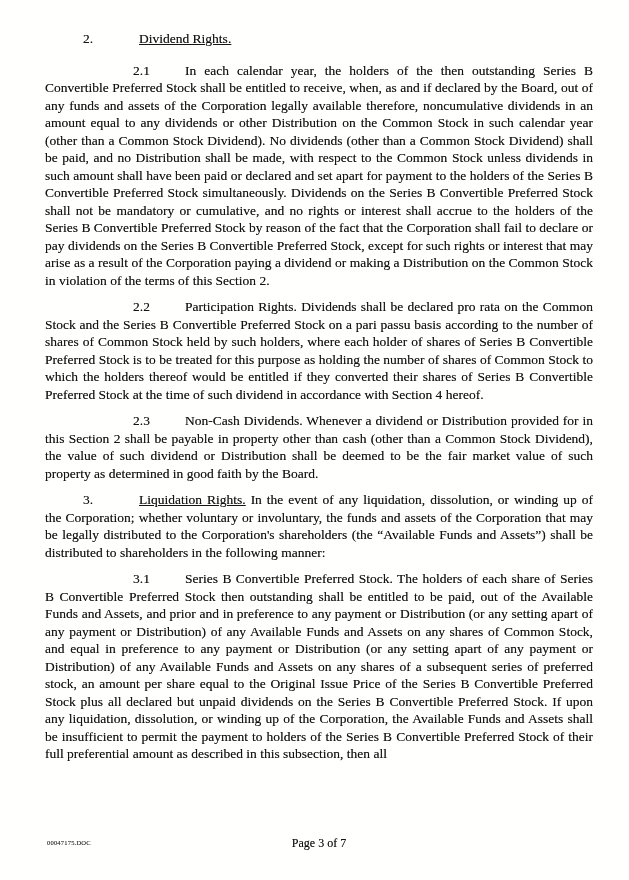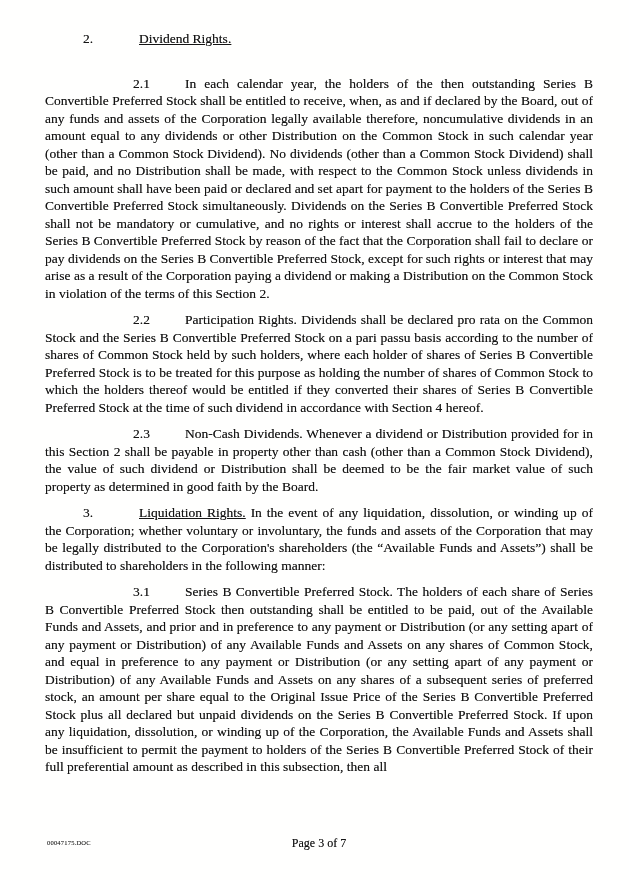--- a/index.html
+++ b/index.html
@@ -25,21 +25,21 @@
     top: 30px;
   }
   .para {
     margin: 0 0 9px 0;
     text-align: justify;
     font-size: 13.5px;
     line-height: 17.5px;
   }
   .para.sec-head {
     text-indent: 38px;
-    margin-bottom: 27px;
+    margin-bottom: 14px;
     text-align: left;
   }
   .para.sec-par {
     text-indent: 38px;
   }
   .para.body {
     text-indent: 88px;
     margin-top: 9px;
   }
   .num {

